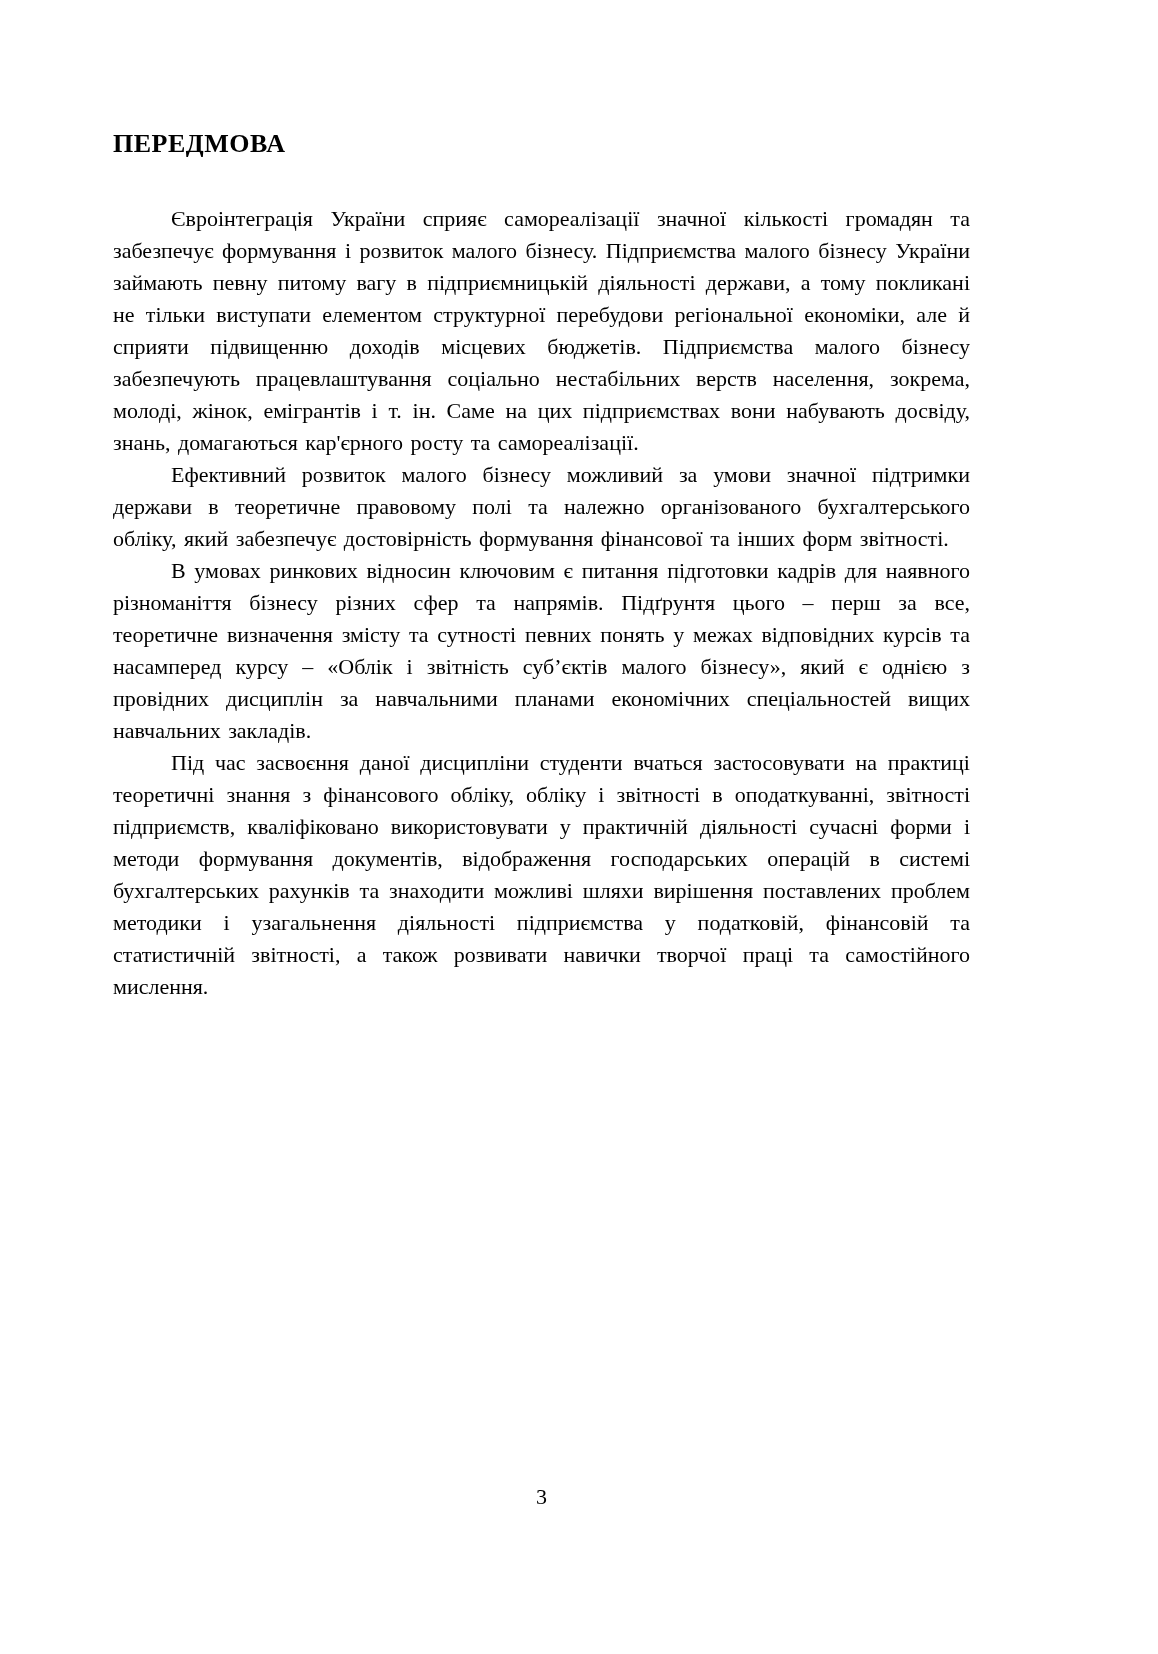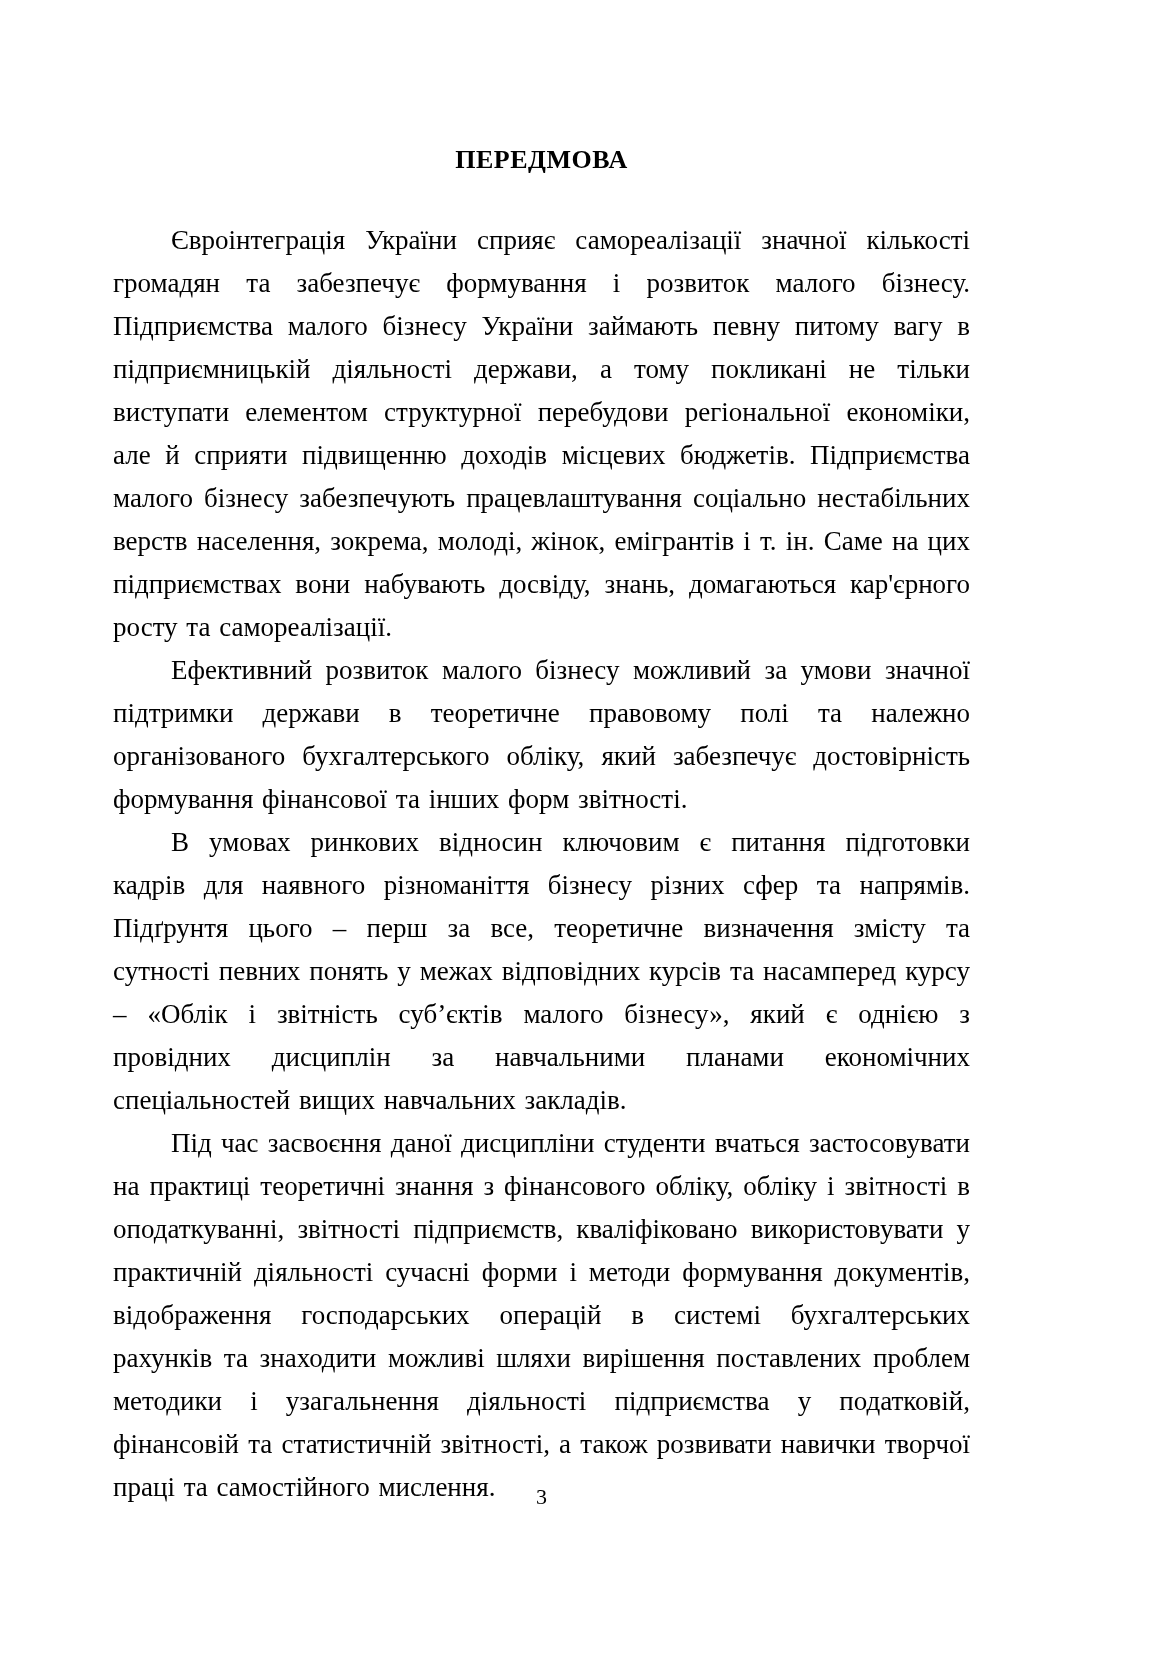--- a/index.html
+++ b/index.html
@@ -12,31 +12,30 @@
       width: 1158px;
       height: 1654px;
       background: #ffffff;
       box-sizing: border-box;
       padding: 128px 188px 0 113px;
       font-family: "Liberation Serif", "DejaVu Serif", serif;
       color: #000000;
       overflow: hidden;
     }
     .doc-title {
-      margin: 16px 0 44px 0;
-      text-align: center;
+      margin: 0 0 44px 0;
       font-size: 26px;
       font-weight: bold;
       letter-spacing: 0.5px;
       line-height: 1.2;
     }
     .para {
       margin: 0;
-      font-size: 27px;
-      line-height: 43px;
+      font-size: 22px;
+      line-height: 32px;
       text-align: justify;
       text-indent: 58px;
       word-spacing: 2px;
     }
     .page-number {
       position: absolute;
       bottom: 146px;
       left: 113px;
       right: 188px;
       text-align: center;

